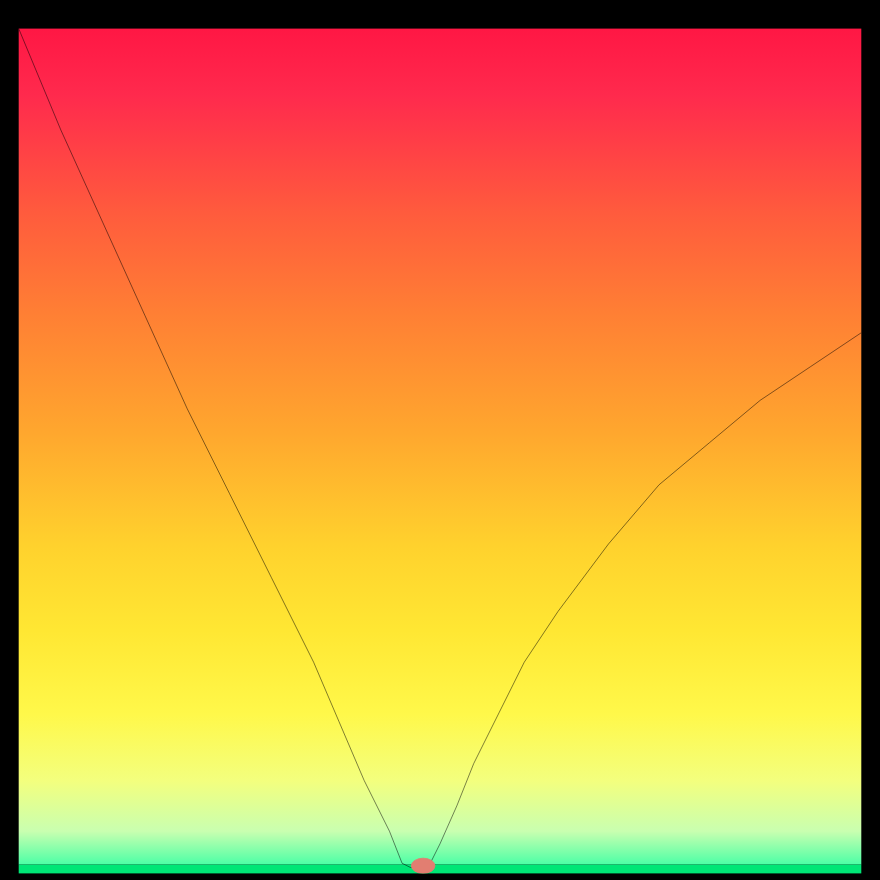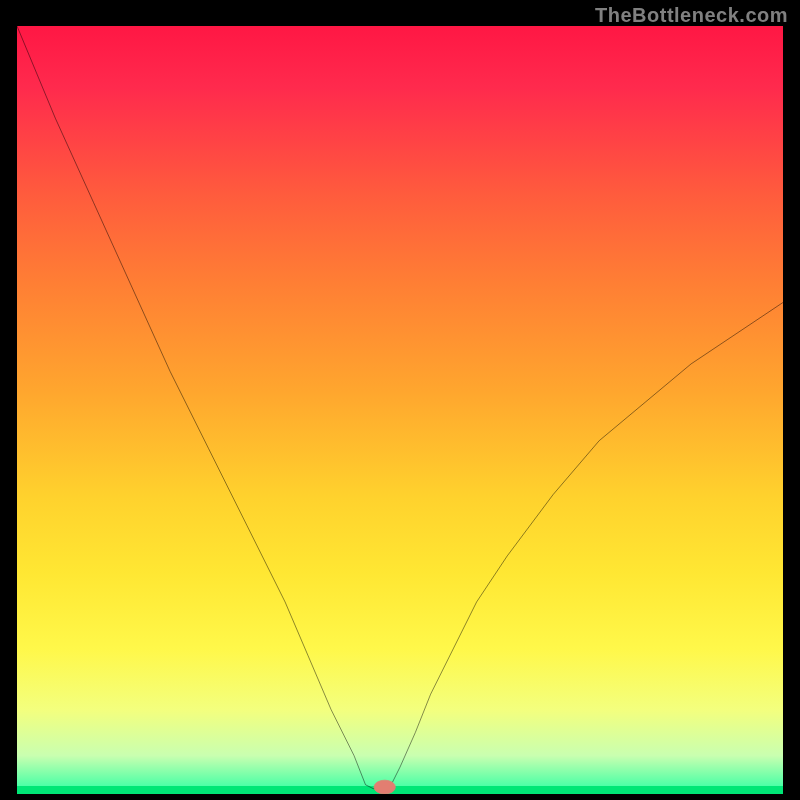--- a/index.html
+++ b/index.html
@@ -71,21 +71,20 @@
   top: 0;
   width: 766px;
   height: 768px;
 }
 </style>
 </head>
 <body>
 
 <div class="root">
 
-  <div class="attribution">TheBottleneck.com</div>
 
   <div class="plot-square">
     <div class="plot-bg">
       <div class="gradient"></div>
       <div class="green-strip"></div>
     </div>
 
     <svg class="overlay" viewBox="0 0 100 100" preserveAspectRatio="none">
       <path d="M 0 0
                L 5 12

